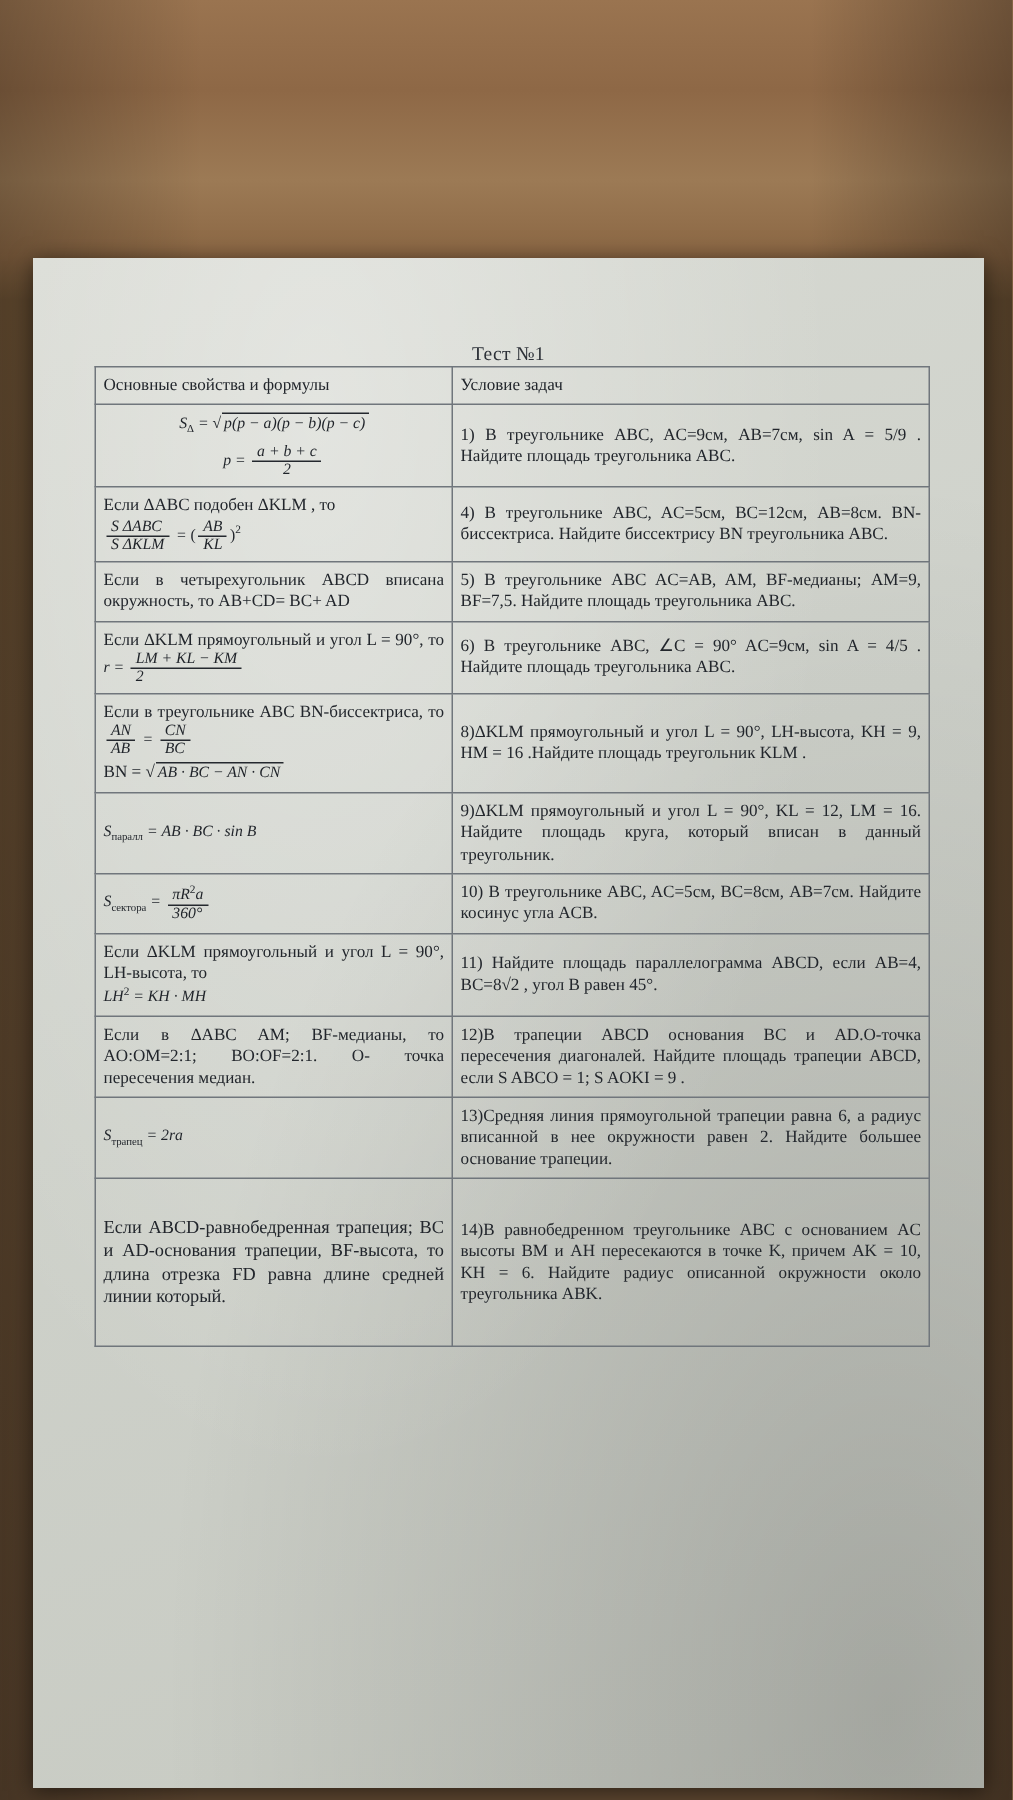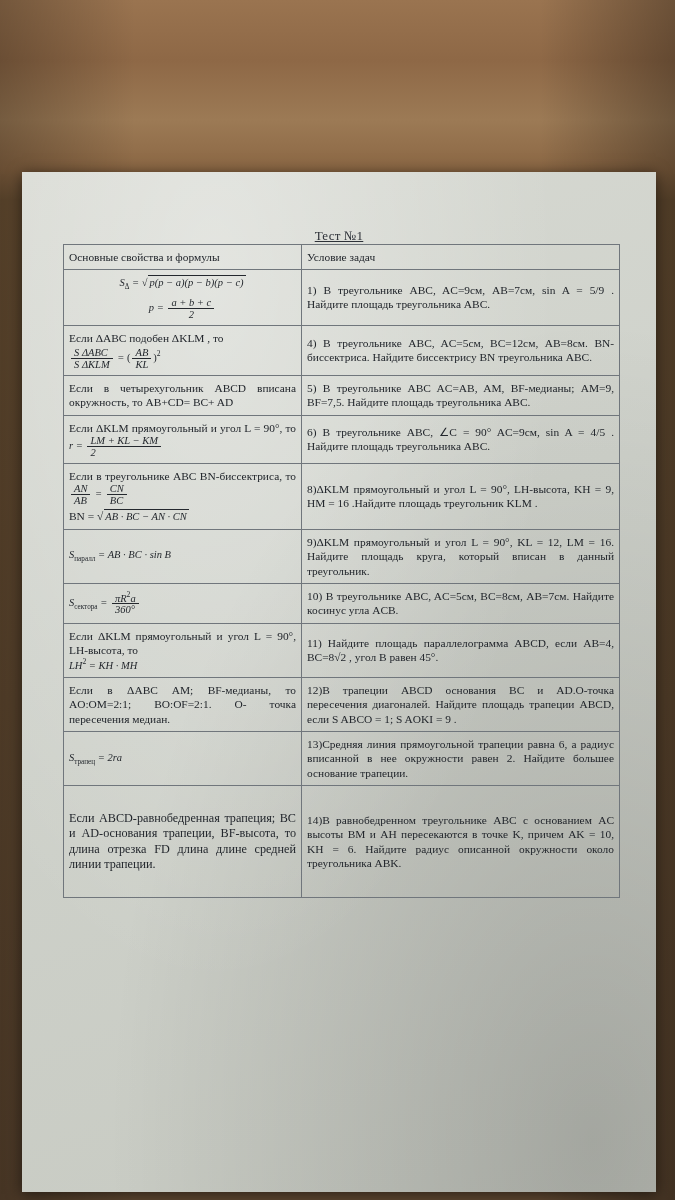--- a/index.html
+++ b/index.html
@@ -50,21 +50,20 @@
 
   .doc-title {
     position: absolute;
     top: 56px;
     left: 0;
     width: 100%;
     text-align: center;
     font-size: 13px;
     color: #2d3138;
     letter-spacing: 0.2px;
-    text-decoration: underline;
   }
 
   table.formula-table {
     position: absolute;
     top: 72px;
     left: 41px;
     width: 556px;
     border-collapse: collapse;
     table-layout: fixed;
   }
@@ -260,21 +259,21 @@
             S<span class="sub">трапец</span> = 2ra
           </div>
         </td>
         <td>
           <span>13)Средняя линия прямоугольной трапеции равна 6, а радиус вписанной в нее окружности равен 2. Найдите большее основание трапеции.</span>
         </td>
       </tr>
 
       <tr style="height:112px;">
         <td style="font-size:12.2px;">
-          <span>Если ABCD-равнобедренная трапеция; ВС и AD-основания трапеции, BF-высота, то длина отрезка FD длина длине средней линии трапеции.</span>
+          <span>Если ABCD-равнобедренная трапеция; ВС и AD-основания трапеции, BF-высота, то длина отрезка FD равна длине средней линии который.</span>
         </td>
         <td>
           <span>14)В равнобедренном треугольнике ABC с основанием AC высоты BM и AH пересекаются в точке K, причем AK = 10, KH = 6. Найдите радиус описанной окружности около треугольника ABK.</span>
         </td>
       </tr>
 
     </tbody>
   </table>
 </div>
 

